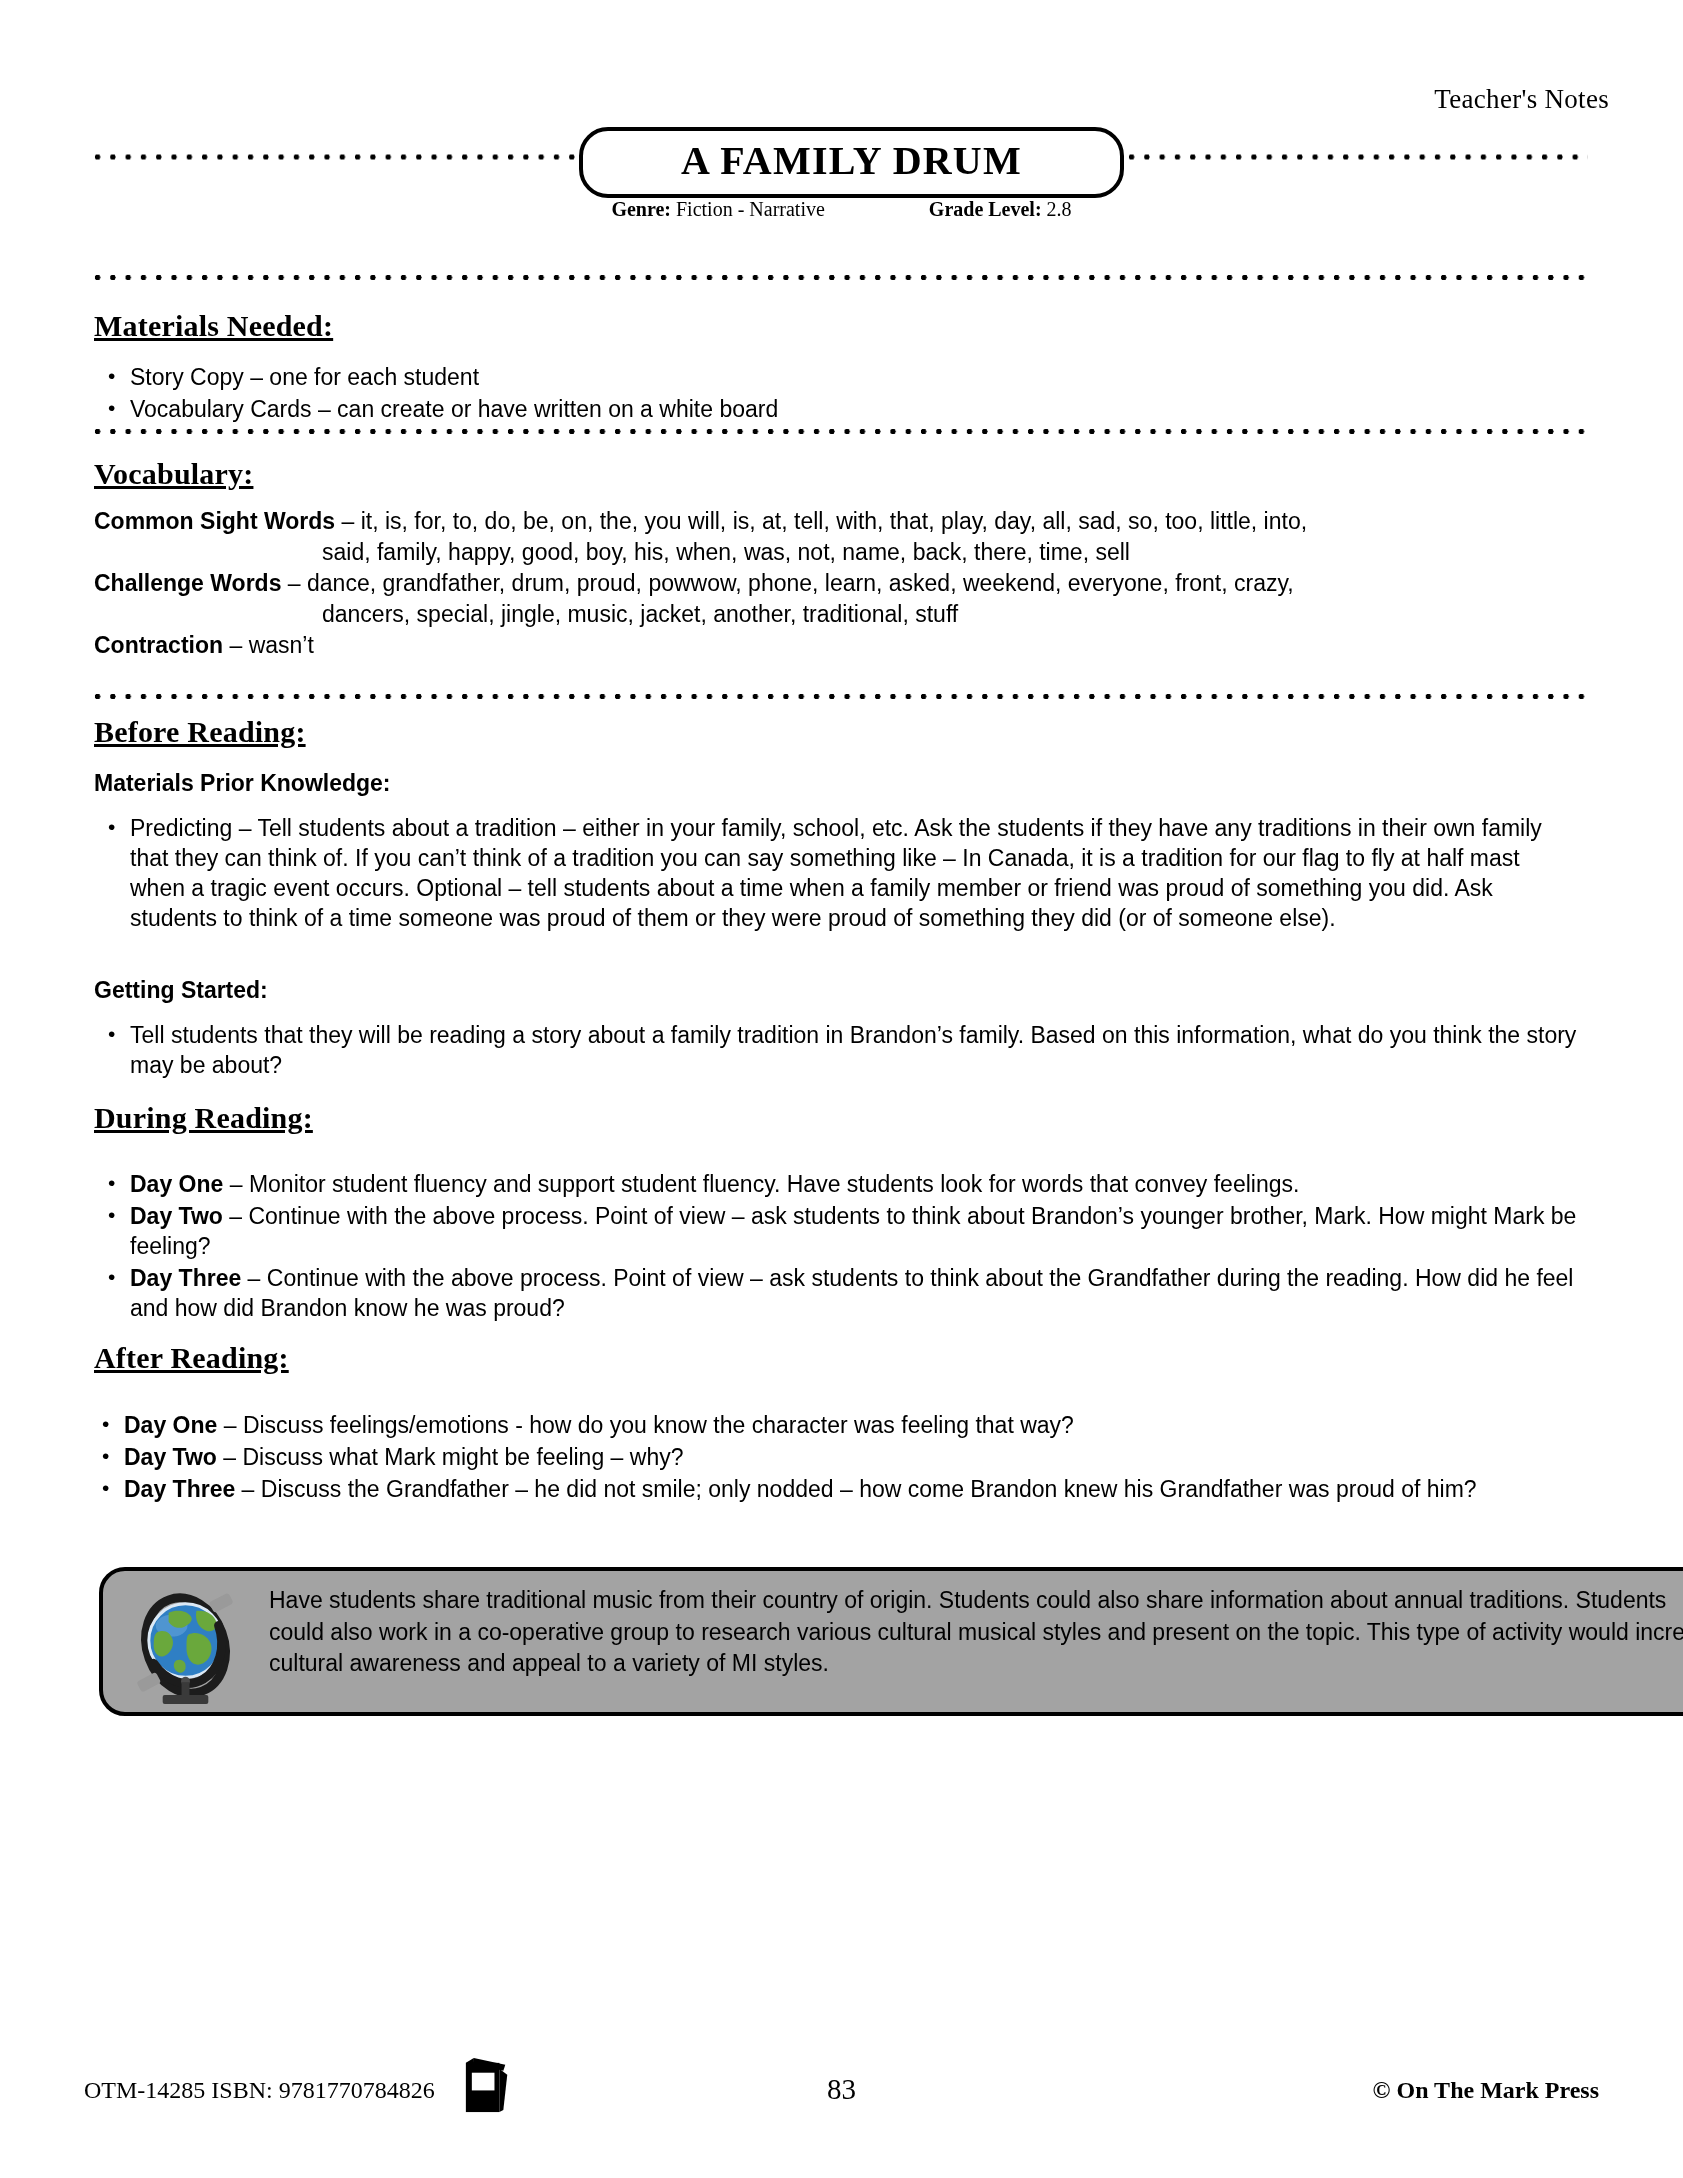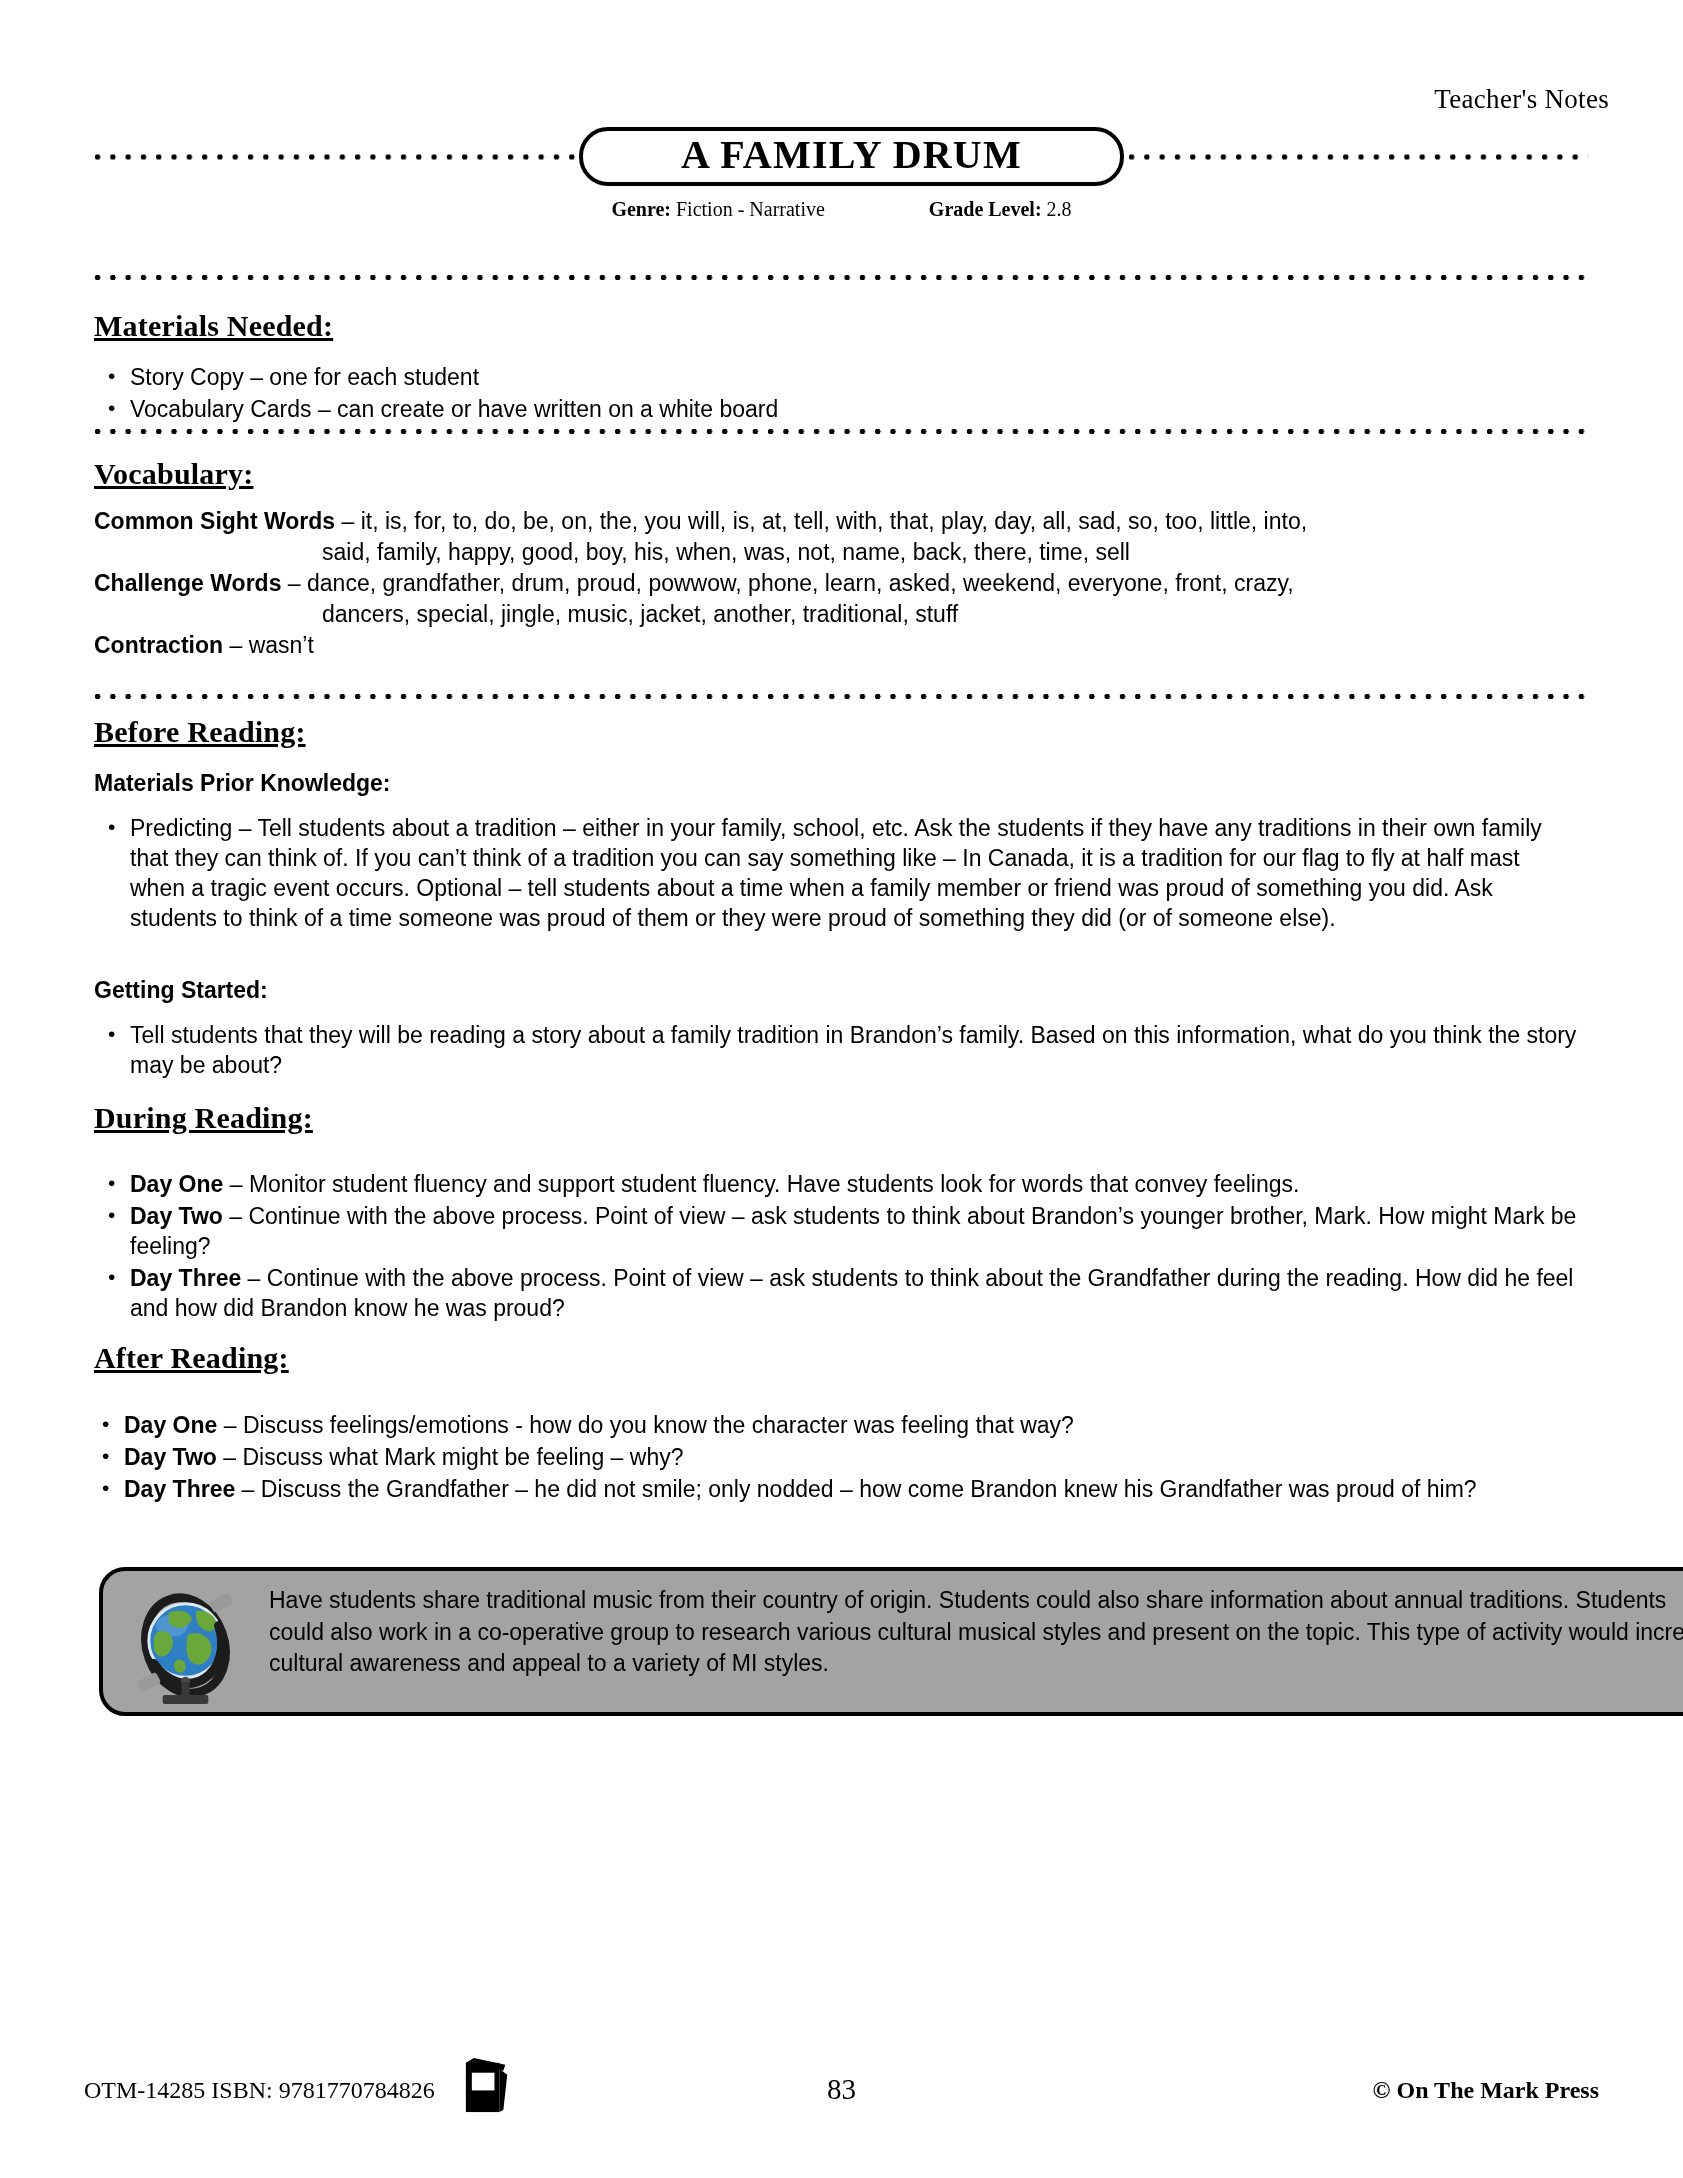--- a/index.html
+++ b/index.html
@@ -49,21 +49,21 @@
     background-repeat: repeat-x;
   }
   .dotline.left  { left: 20px;  width: 485px; }
   .dotline.right { left: 1054px; width: 460px; }
 
   .title-pill {
     position: absolute;
     left: 505px;
     top: 0;
     width: 545px;
-    height: 59px;
+    height: 71px;
     border: 4px solid #000;
     border-radius: 29px;
     background: #fff;
     display: flex;
     align-items: center;
     justify-content: center;
   }
   .title-pill span {
     font-family: "Liberation Serif", serif;
     font-weight: bold;

